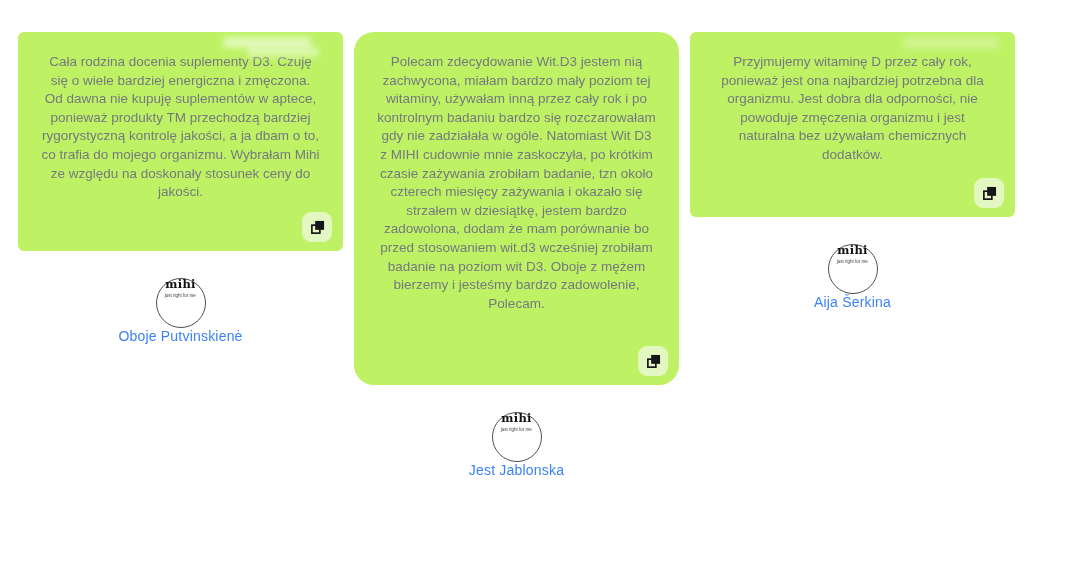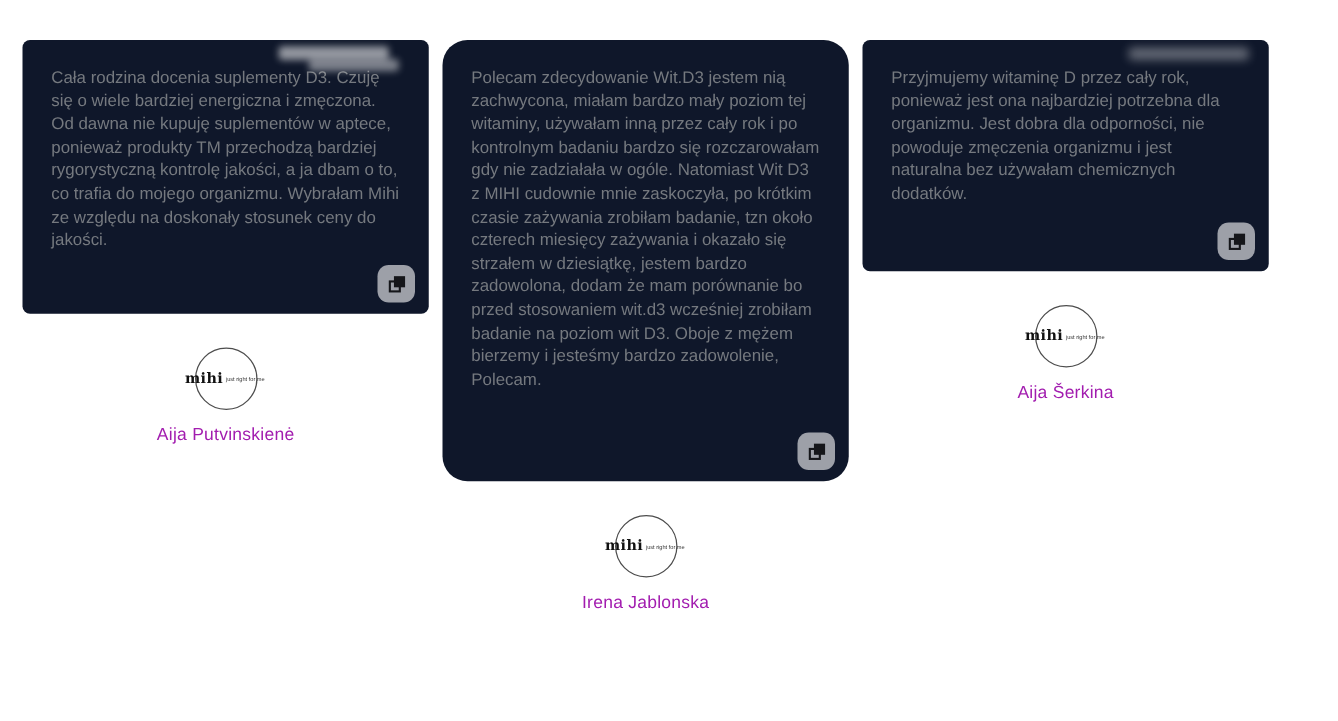--- a/index.html
+++ b/index.html
@@ -29,24 +29,24 @@
   }
   .col {
     width: 325px;
     display: flex;
     flex-direction: column;
     align-items: center;
   }
   .card {
     position: relative;
     width: 100%;
-    background: #0f172a;
+    background: #bef264;
     border-radius: 6px;
     padding: 21px 23px 44px;
-    text-align: left;
+    text-align: center;
   }
   .col:nth-child(1) .card { min-height: 219px; }
   .col:nth-child(2) .card { min-height: 353px; border-radius: 20px; }
   .col:nth-child(3) .card { min-height: 185px; }
   .quote {
     font-size: 13.5px;
     line-height: 18.6px;
     color: #75797f;
     max-width: 280px;
     margin: 0 auto;
@@ -77,44 +77,43 @@
   .smudge-b { top: 15px; right: 24px; width: 72px; height: 10px; background: rgba(255,255,255,0.45); }
   .smudge-c { top: 6px;  right: 16px; width: 96px; height: 10px; background: rgba(255,255,255,0.35); filter: blur(4px); }
   .avatar {
     margin-top: 27px;
     width: 50px;
     height: 50px;
     border-radius: 50%;
     border: 1px solid #4d4d4d;
     background: #ffffff;
     display: flex;
-    flex-direction: row;
+    flex-direction: column;
     align-items: center;
-    justify-content: center;
   }
   .brand {
     font-family: "DejaVu Serif", serif;
     font-weight: bold;
     font-size: 11.5px;
     line-height: 1;
     letter-spacing: 0.3px;
     color: #111111;
   }
   .tagline {
     font-size: 5px;
     line-height: 1;
     margin-top: 2px;
     color: #3a3a3a;
     white-space: nowrap;
     transform: scale(0.9);
   }
   .reviewer-name {
-    margin-top: 11px;
+    margin-top: 0;
     font-size: 14px;
-    color: #a21caf;
+    color: #3b82f6;
     letter-spacing: 0.2px;
   }
 </style>
 </head>
 <body>
 
 <main class="section">
 
   <div class="cols">
 
@@ -127,38 +126,38 @@
           <svg width="15" height="15" viewBox="0 0 16 16">
             <rect x="2" y="5.5" width="8.5" height="8.5" fill="none" stroke="#15161a" stroke-width="1.8"></rect>
             <rect x="5.5" y="1" width="9.5" height="9.5" fill="#15161a"></rect>
           </svg>
         </button>
       </div>
       <div class="avatar">
         <span class="brand">mihi</span>
         <span class="tagline">just right for me</span>
       </div>
-      <div class="reviewer-name">Aija Putvinskienė</div>
+      <div class="reviewer-name">Oboje Putvinskienė</div>
     </div>
 
     <div class="col">
       <div class="card">
         <p class="quote">Polecam zdecydowanie Wit.D3 jestem nią zachwycona, miałam bardzo mały poziom tej witaminy, używałam inną przez cały rok i po kontrolnym badaniu bardzo się rozczarowałam gdy nie zadziałała w ogóle. Natomiast Wit D3 z MIHI cudownie mnie zaskoczyła, po krótkim czasie zażywania zrobiłam badanie, tzn około czterech miesięcy zażywania i okazało się strzałem w dziesiątkę, jestem bardzo zadowolona, dodam że mam porównanie bo przed stosowaniem wit.d3 wcześniej zrobiłam badanie na poziom wit D3. Oboje z mężem bierzemy i jesteśmy bardzo zadowolenie, Polecam.</p>
         <button class="copybtn" aria-label="copy">
           <svg width="15" height="15" viewBox="0 0 16 16">
             <rect x="2" y="5.5" width="8.5" height="8.5" fill="none" stroke="#15161a" stroke-width="1.8"></rect>
             <rect x="5.5" y="1" width="9.5" height="9.5" fill="#15161a"></rect>
           </svg>
         </button>
       </div>
       <div class="avatar">
         <span class="brand">mihi</span>
         <span class="tagline">just right for me</span>
       </div>
-      <div class="reviewer-name">Irena Jablonska</div>
+      <div class="reviewer-name">Jest Jablonska</div>
     </div>
 
     <div class="col">
       <div class="card">
         <div class="smudge smudge-c"></div>
         <p class="quote">Przyjmujemy witaminę D przez cały rok, ponieważ jest ona najbardziej potrzebna dla organizmu. Jest dobra dla odporności, nie powoduje zmęczenia organizmu i jest naturalna bez używałam chemicznych dodatków.</p>
         <button class="copybtn" aria-label="copy">
           <svg width="15" height="15" viewBox="0 0 16 16">
             <rect x="2" y="5.5" width="8.5" height="8.5" fill="none" stroke="#15161a" stroke-width="1.8"></rect>
             <rect x="5.5" y="1" width="9.5" height="9.5" fill="#15161a"></rect>

